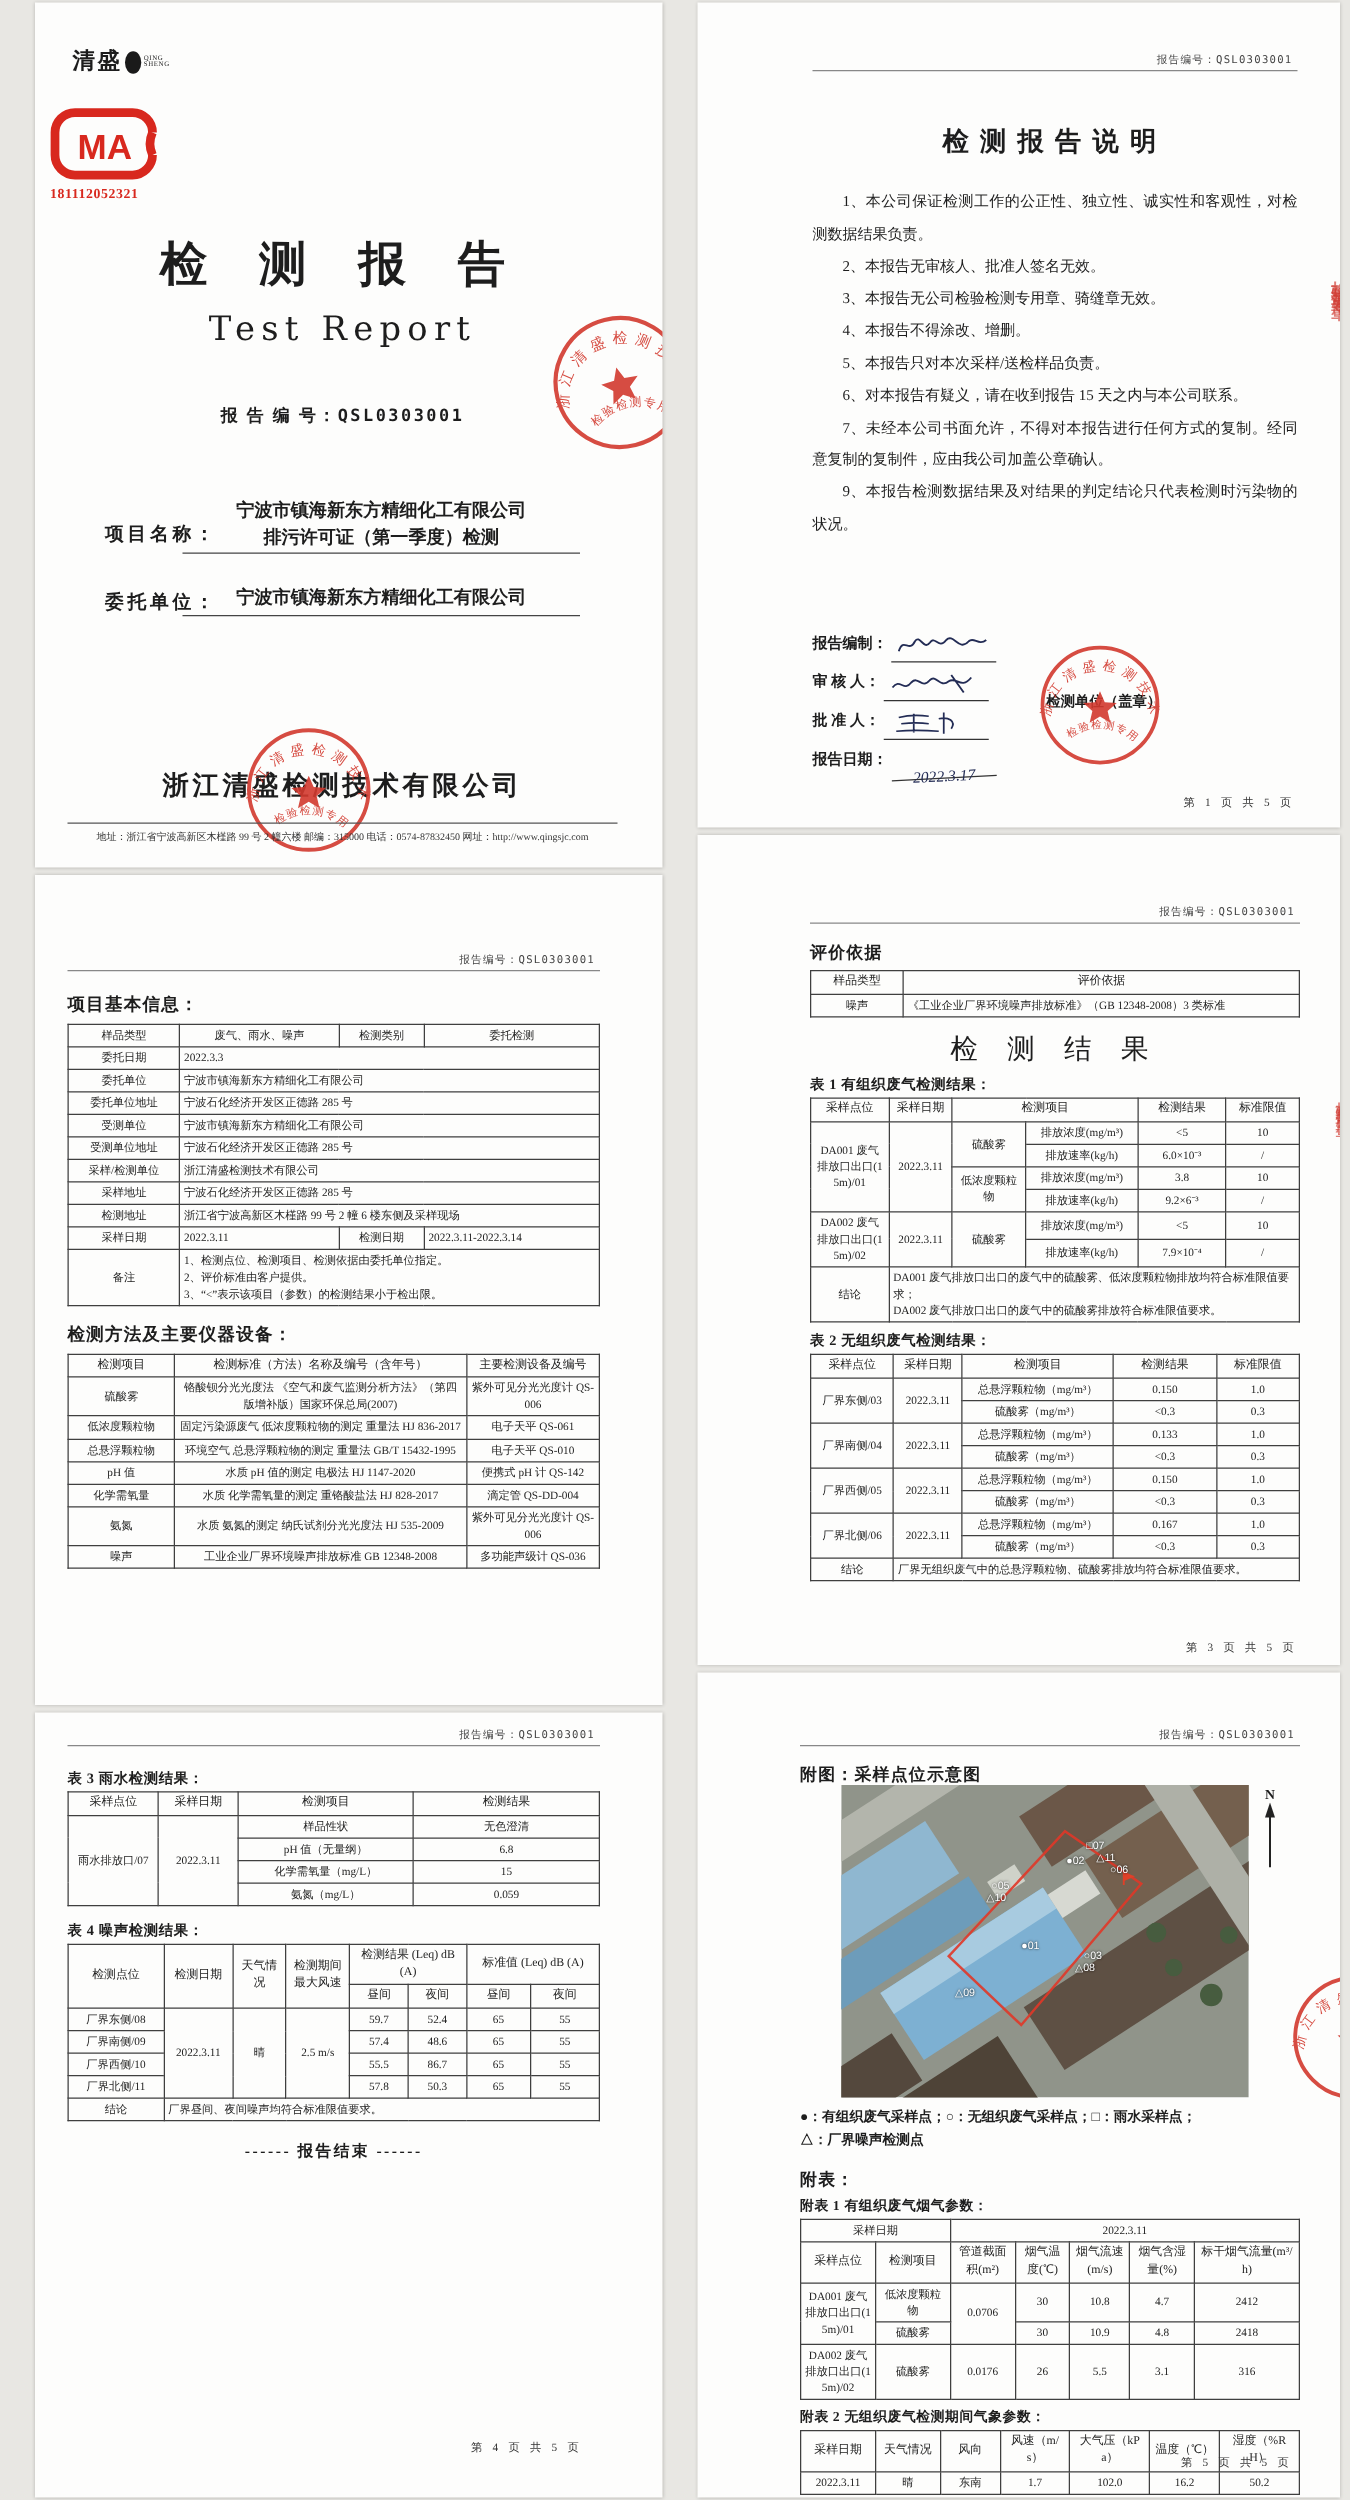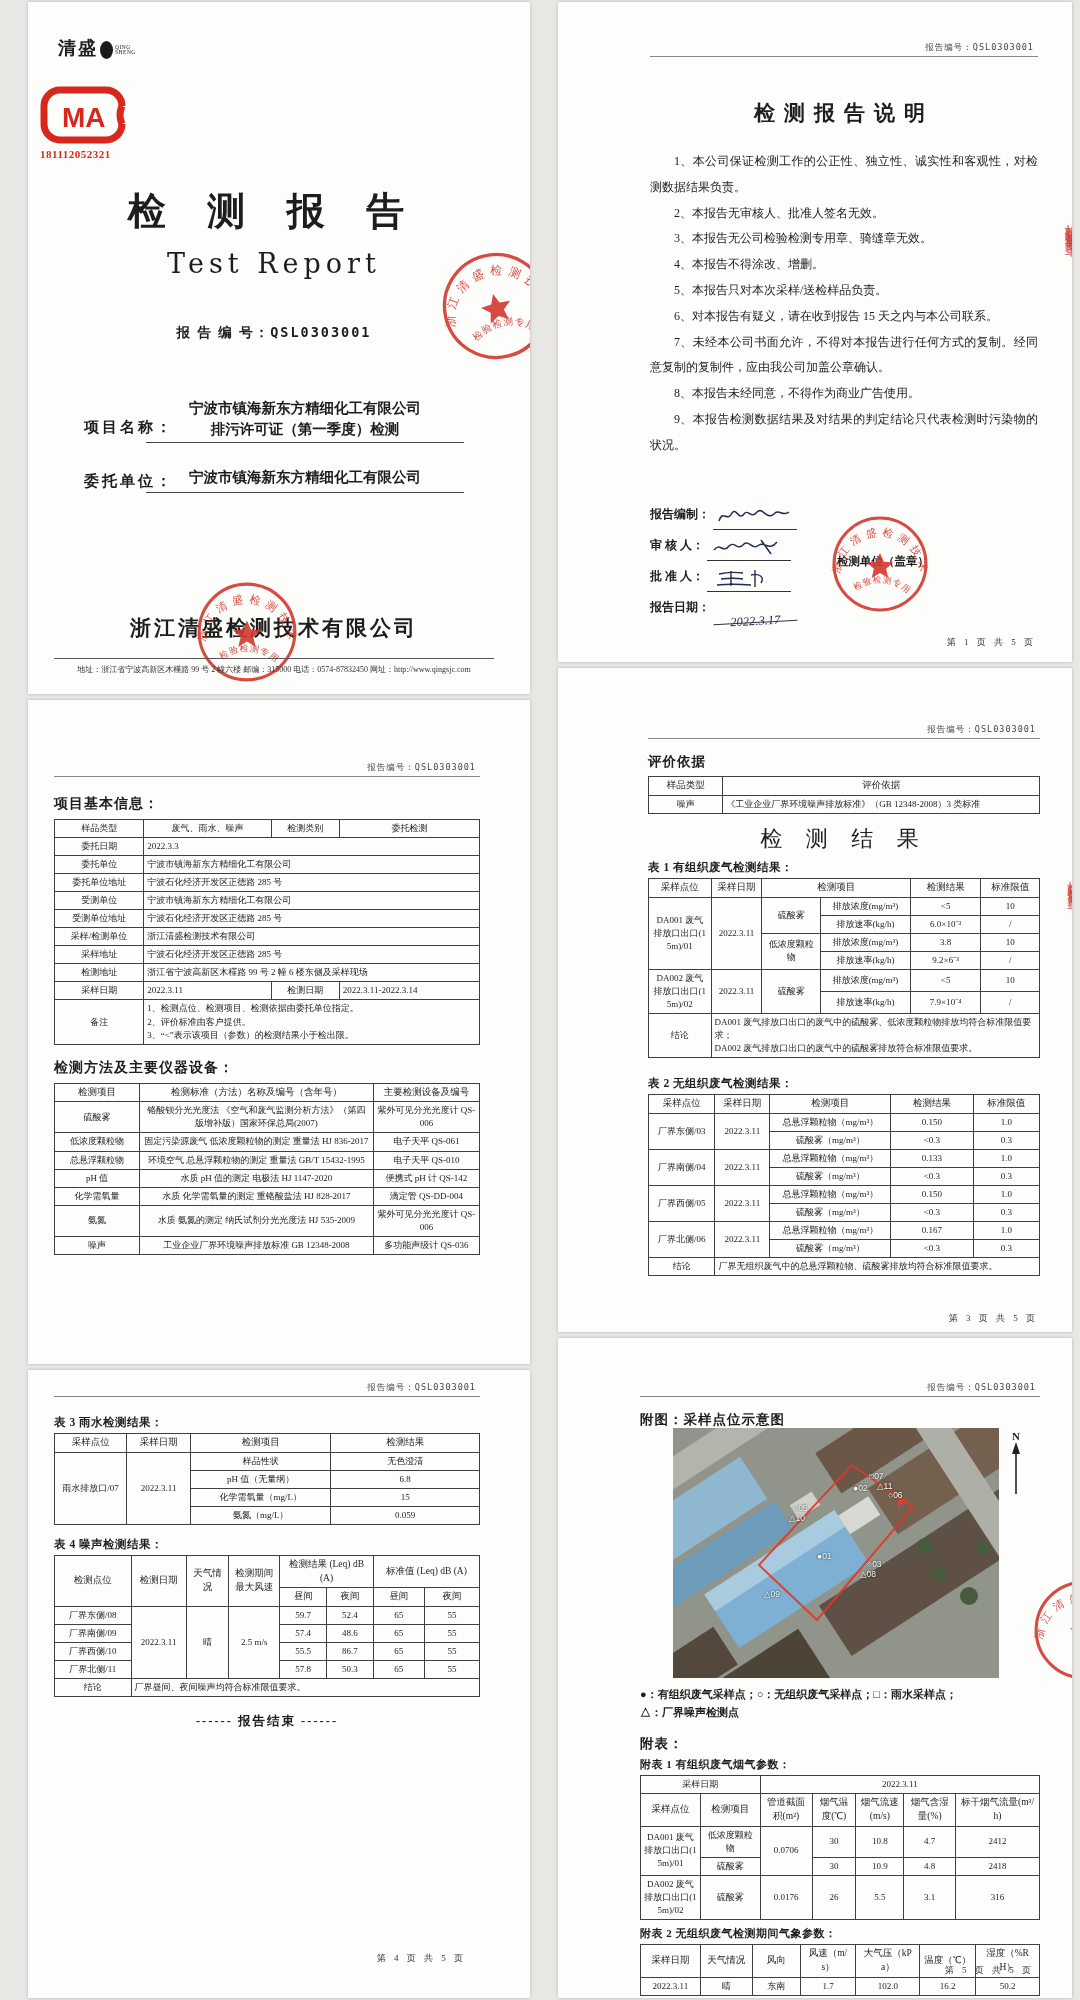--- a/index.html
+++ b/index.html
@@ -93,21 +93,20 @@
     </div>
     <div style="text-align:center;font-size:21px;font-weight:bold;letter-spacing:9px;margin-top:42px">检测报告说明</div>
     <div style="margin-top:22px">
       <p class="note-p">1、本公司保证检测工作的公正性、独立性、诚实性和客观性，对检测数据结果负责。</p>
       <p class="note-p">2、本报告无审核人、批准人签名无效。</p>
       <p class="note-p">3、本报告无公司检验检测专用章、骑缝章无效。</p>
       <p class="note-p">4、本报告不得涂改、增删。</p>
       <p class="note-p">5、本报告只对本次采样/送检样品负责。</p>
       <p class="note-p">6、对本报告有疑义，请在收到报告 15 天之内与本公司联系。</p>
       <p class="note-p">7、未经本公司书面允许，不得对本报告进行任何方式的复制。经同意复制的复制件，应由我公司加盖公章确认。</p>
-      <p class="note-p">8、本报告未经同意，不得作为商业广告使用。</p>
       <p class="note-p">9、本报告检测数据结果及对结果的判定结论只代表检测时污染物的状况。</p>
     </div>
   </div>
 
   <div style="position:absolute;left:92px;top:497px;font-size:12px;font-weight:bold;line-height:31px">
     <div>
       <span>报告编制：</span>
       <span class="sig-line">
         <svg width="76" height="22" viewBox="0 0 76 22">
             <path d="M2 16 C6 4 10 18 15 8 C19 2 22 16 27 9 C31 3 34 15 40 7 C46 1 50 17 58 8 C62 4 66 12 72 7" fill="none" stroke="#232c55" stroke-width="1.5"></path>
@@ -357,21 +356,21 @@
       <tr>
         <td>结论</td>
         <td colspan="5" class="ta-l">
           <div>DA001 废气排放口出口的废气中的硫酸雾、低浓度颗粒物排放均符合标准限值要求；</div>
           <div>DA002 废气排放口出口的废气中的硫酸雾排放符合标准限值要求。</div>
         </td>
       </tr>
     </tbody>
       </table>
 
-    <div class="cap" style="margin-top:18px">表 2 无组织废气检测结果：</div>
+    <div class="cap" style="margin-top:7px">表 2 无组织废气检测结果：</div>
     <table class="tb">
       <colgroup>
           <col style="width:17%">
           <col style="width:14%">
           <col style="width:31%">
           <col style="width:21%">
           <col style="width:17%">
         </colgroup>
       <tbody>
           <tr>

